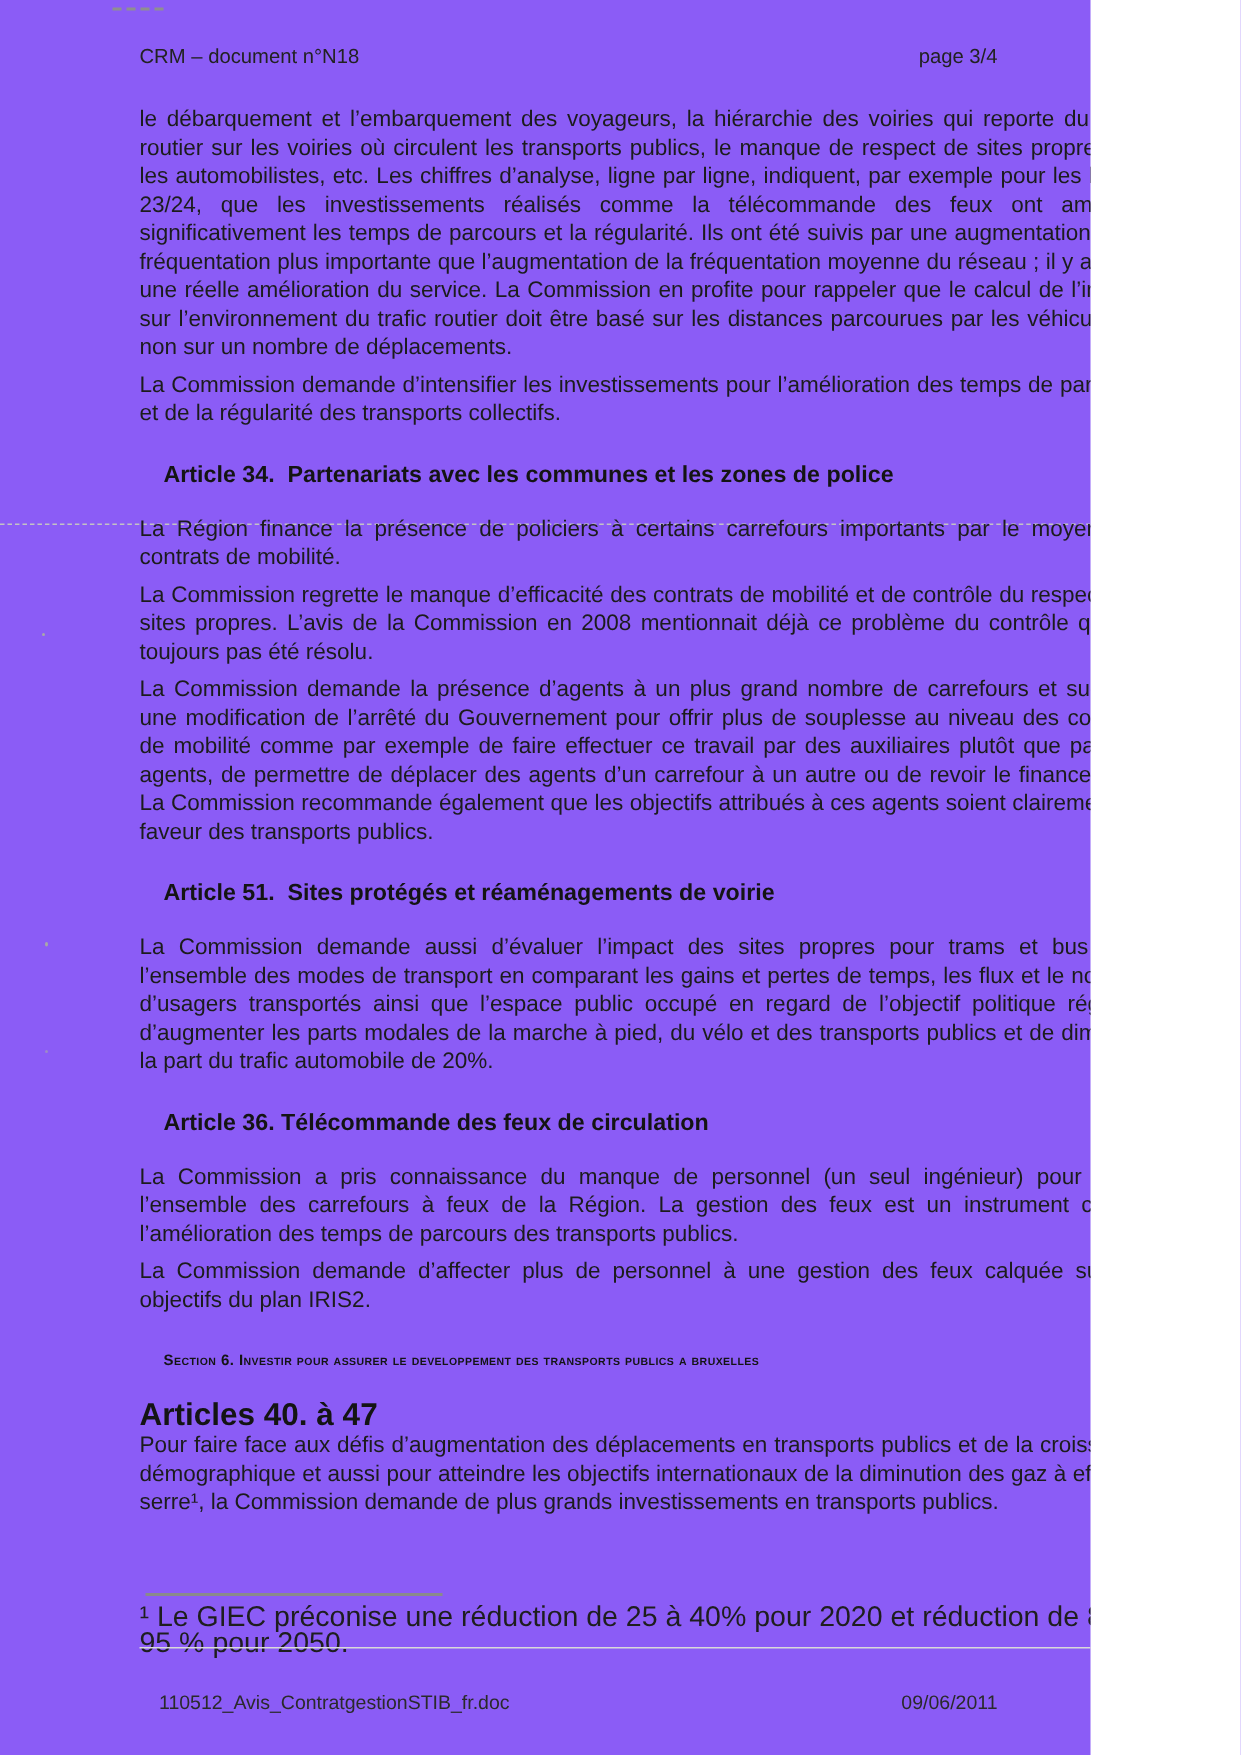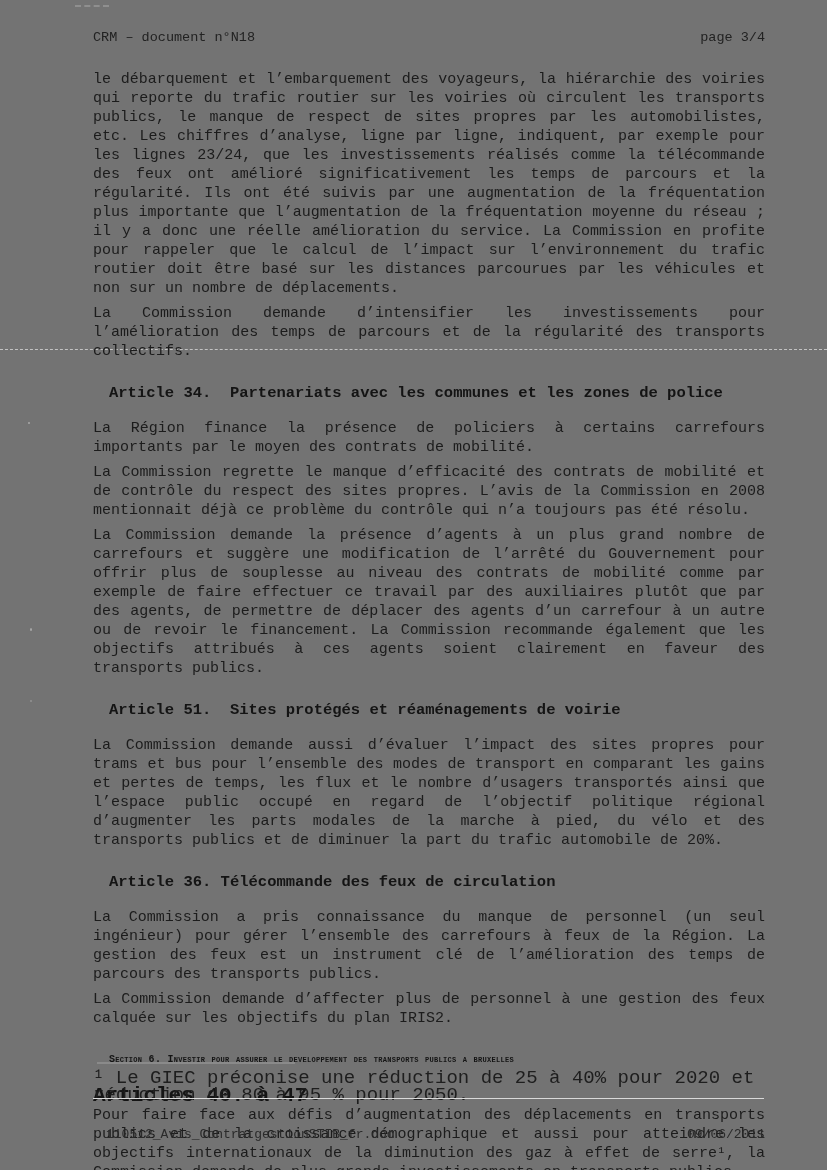--- a/index.html
+++ b/index.html
@@ -2,24 +2,24 @@
 <html lang="fr"><head>
 <meta charset="utf-8">
 <style>
   html, body {
     margin: 0;
     padding: 0;
     background: #ffffff;
   }
   .page {
     position: relative;
-    width: 827px;
+    width: 727px;
     height: 1170px;
-    background: #737373;
-    font-family: Liberation Mono, monospace;
+    background: #8b5cf6;
+    font-family: Liberation Sans, sans-serif;
     color: #1c1c1c;
     overflow: hidden;
     box-sizing: border-box;
   }
   
   .page-header {
     position: absolute;
     top: 30px;
     left: 93px;
     right: 62px;

